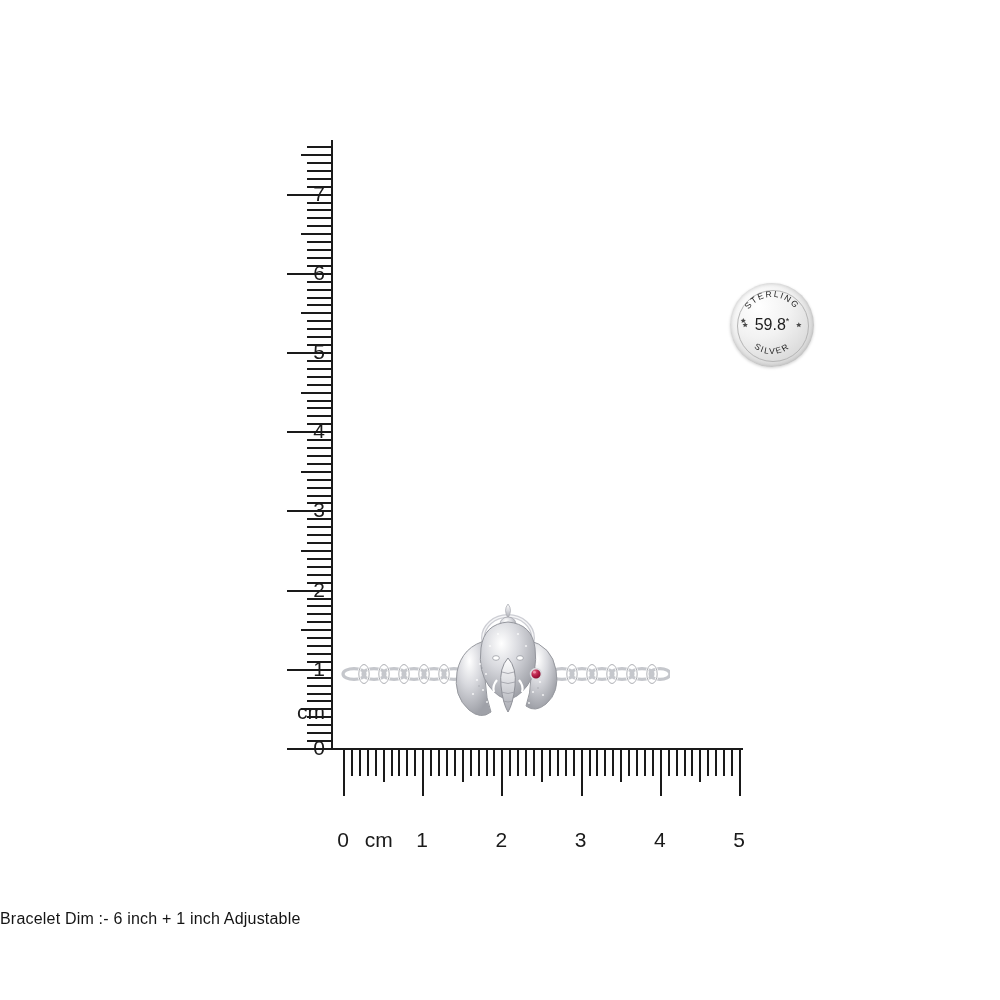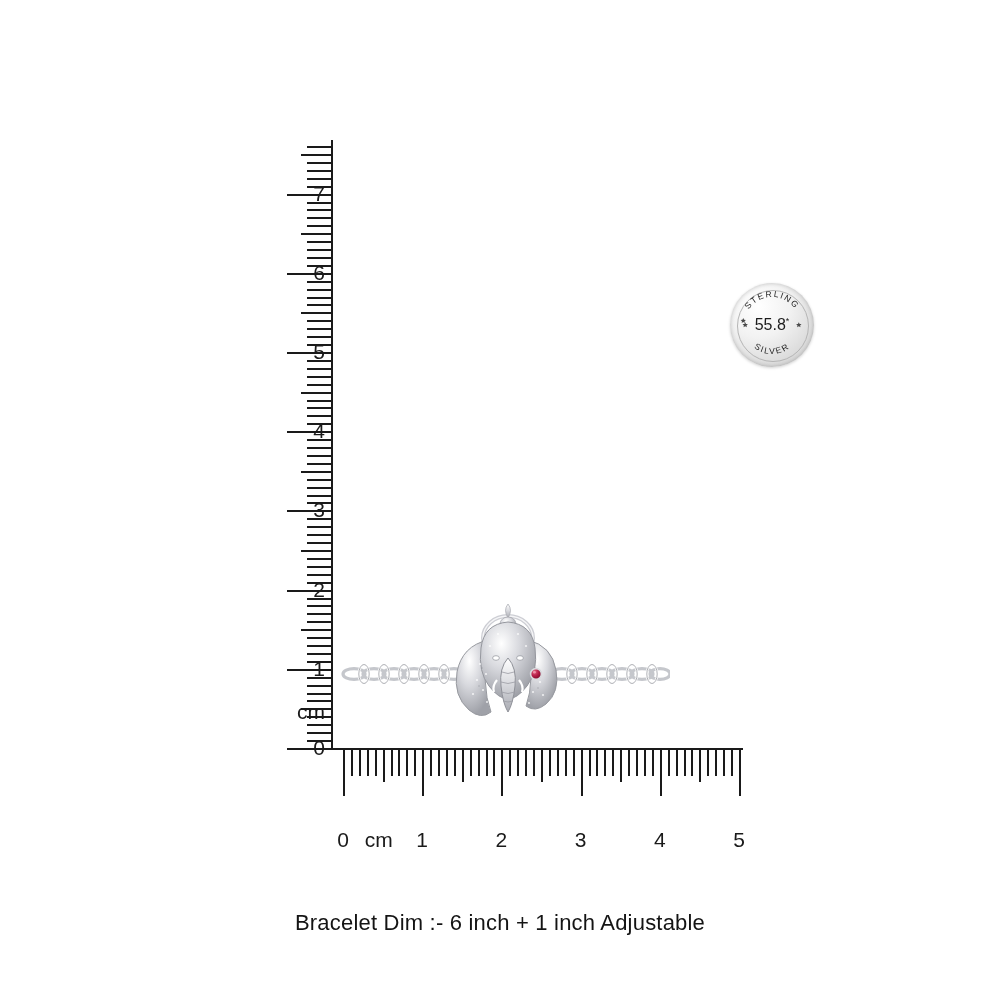--- a/index.html
+++ b/index.html
@@ -159,22 +159,21 @@
     width: 330px;
     height: 150px;
   }
 
   
   #caption {
     position: absolute;
     left: 0;
     right: 0;
     top: 910px;
-    text-align: center;
-    font-size: 22px;
+    font-size: 16px;
     color: #141414;
     letter-spacing: .2px;
   }
 </style>
 </head>
 <body>
 
 <div id="stage">
 
   <div id="v-axis-line" class="ruler-axis"></div>
@@ -354,21 +353,21 @@
         <circle cx="13.5" cy="45" r="0"></circle>
       </g>
 
       <path d="M12.6 42.0 l0.9 1.9 2.1 0.2 -1.6 1.4 0.5 2.0 -1.9 -1.1 -1.9 1.1 0.5 -2.0 -1.6 -1.4 2.1 -0.2 z" fill="#4a4a4a" opacity="0"></path>
       <g transform="translate(0,0)" fill="#4a4a4a">
         <path d="M15.2 39.2 l0.8 1.7 1.9 0.2 -1.4 1.3 0.4 1.8 -1.7 -1.0 -1.7 1.0 0.4 -1.8 -1.4 -1.3 1.9 -0.2 z"></path>
         <path d="M68.8 39.2 l0.8 1.7 1.9 0.2 -1.4 1.3 0.4 1.8 -1.7 -1.0 -1.7 1.0 0.4 -1.8 -1.4 -1.3 1.9 -0.2 z"></path>
       </g>
     </svg>
     <div class="center-text">
-      <span>55.8</span><sup>*</sup>
+      <span>59.8</span><sup>*</sup>
     </div>
   </div>
 
   <div id="bracelet">
     <svg viewBox="0 0 330 150" width="330" height="150">
       <defs>
         <linearGradient id="silver" x1="0" y1="0" x2="0" y2="1">
           <stop offset="0%" stop-color="#ffffff"></stop>
           <stop offset="45%" stop-color="#dcdde1"></stop>
           <stop offset="100%" stop-color="#a9abb2"></stop>

